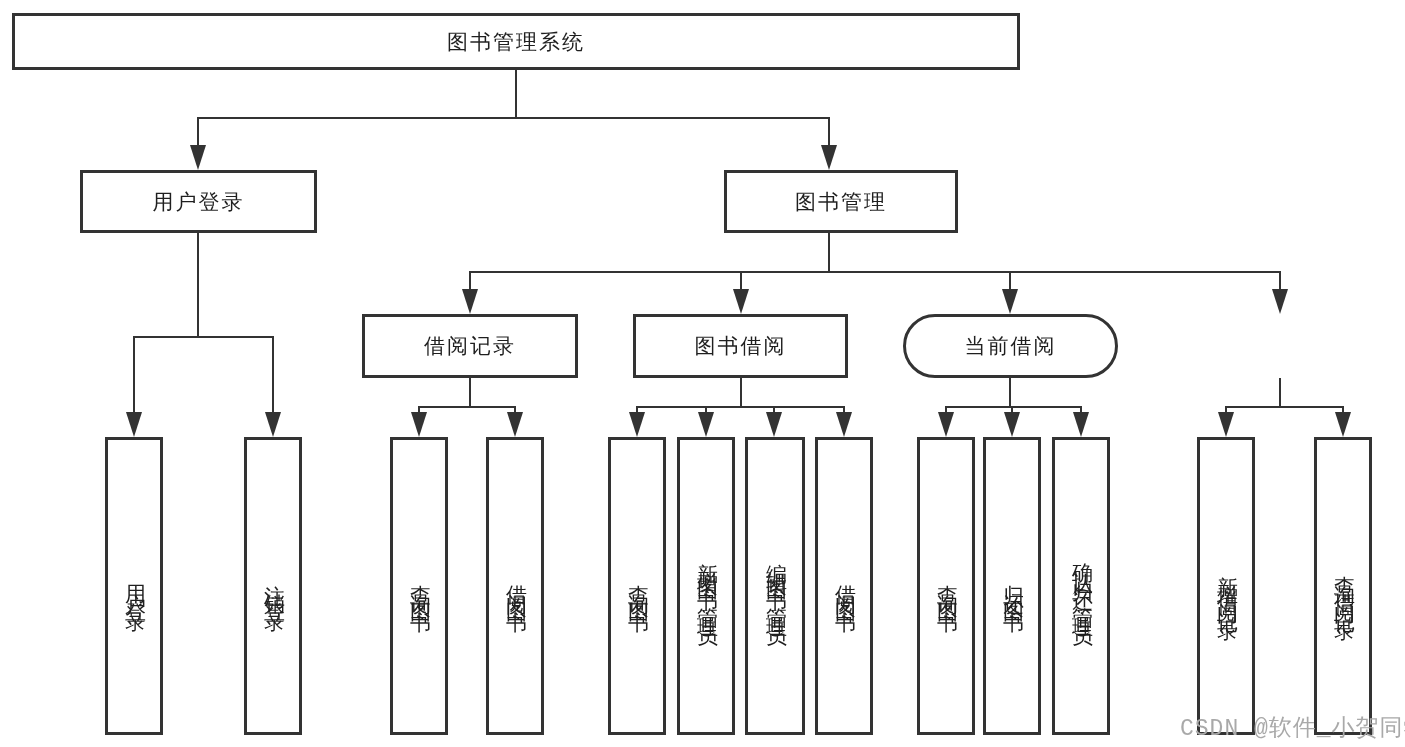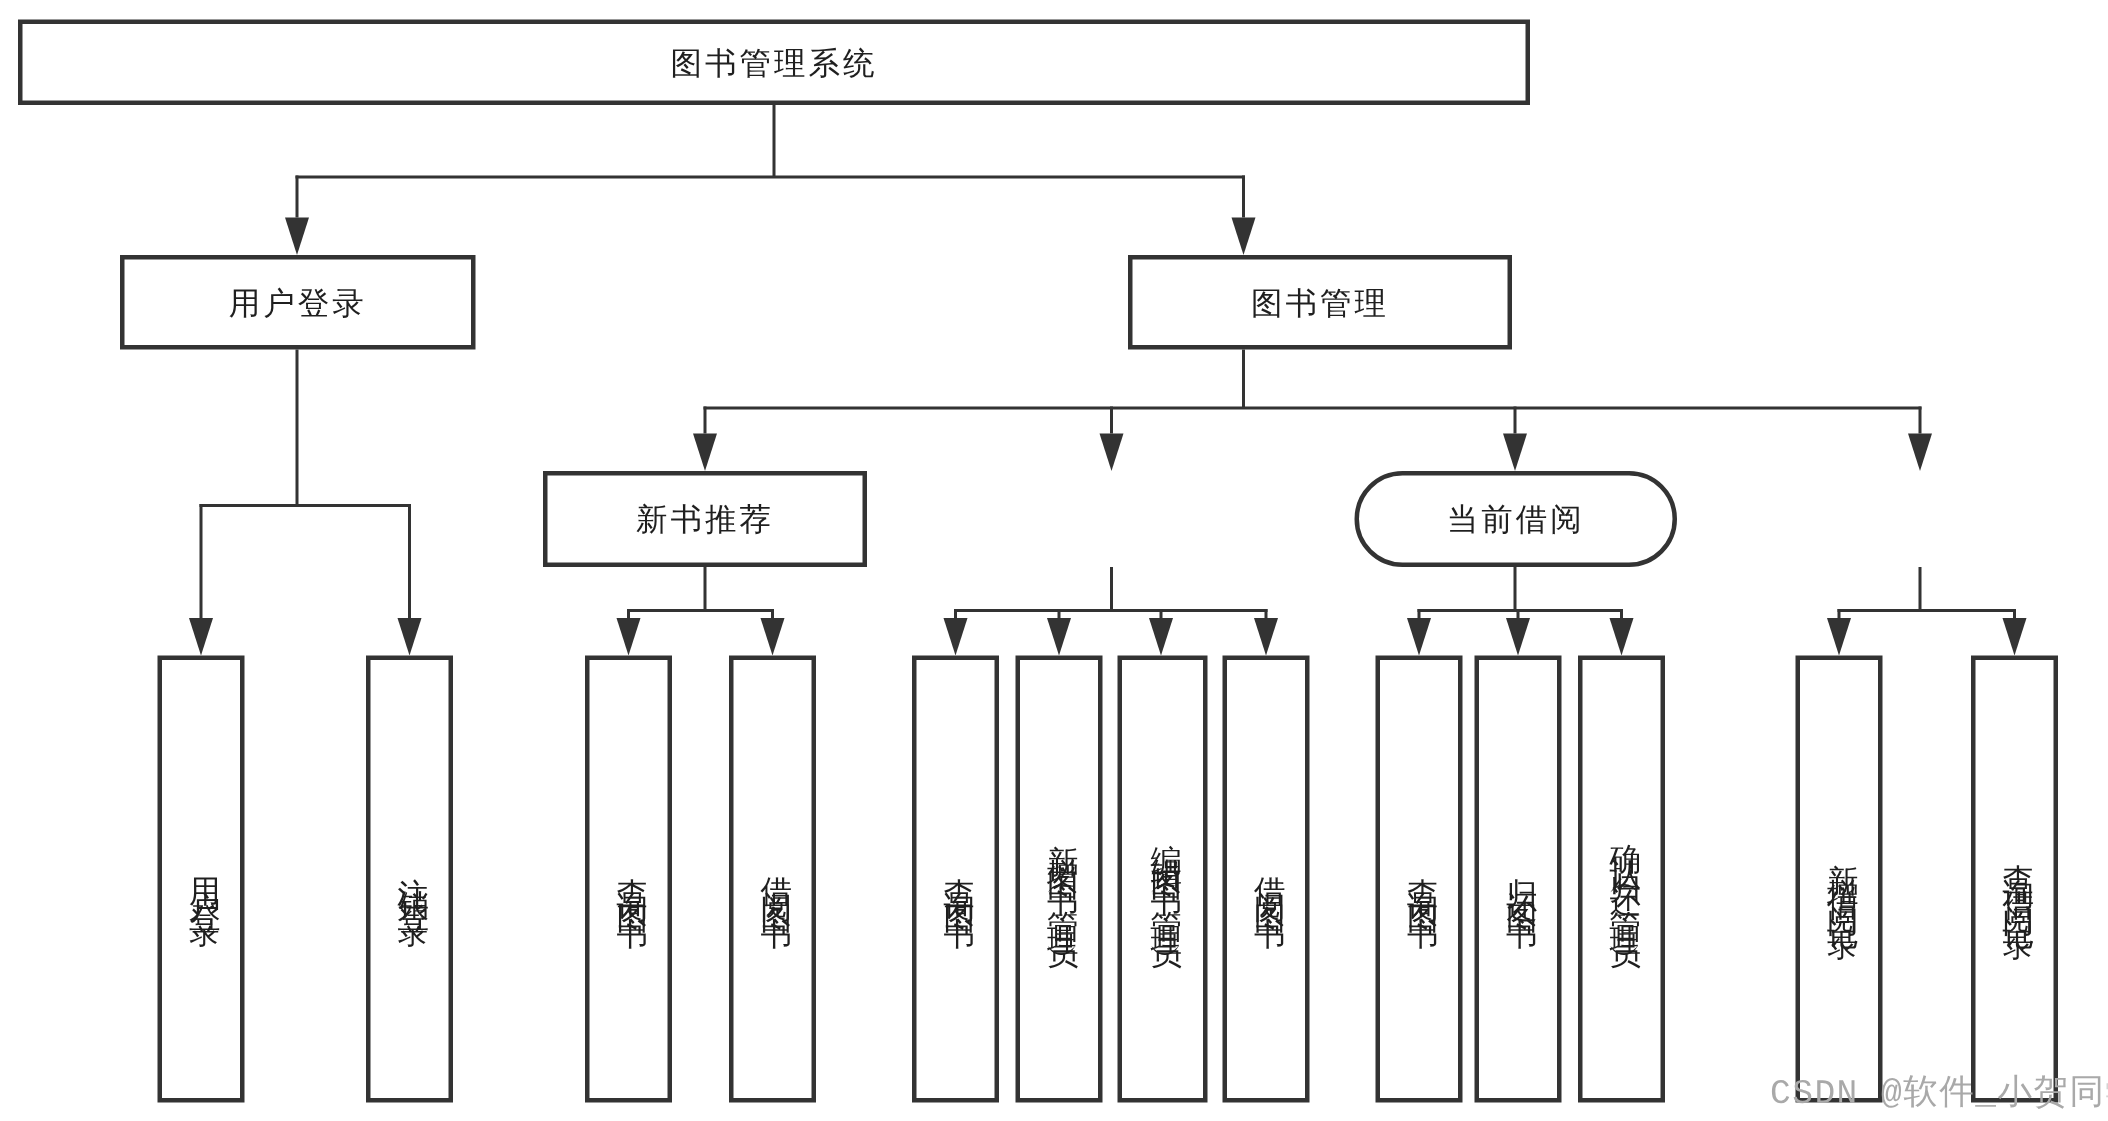--- a/index.html
+++ b/index.html
@@ -69,21 +69,21 @@
   <div class="vline" style="left:515px; top:70px; height:48px;"></div>
   <div class="hline" style="left:197px; top:117px; width:633px;"></div>
   <div class="vline" style="left:197px; top:117px; height:28px;"></div>
   <div class="arrowhead" style="left:190px; top:145px;"></div>
   <div class="vline" style="left:828px; top:117px; height:28px;"></div>
   <div class="arrowhead" style="left:821px; top:145px;"></div>
 
   <div class="box hbox" style="left:80px; top:170px; width:237px; height:63px;">
     <span>用户登录</span>
   </div>
-  <div class="box hbox" style="left:752px; top:170px; width:256px; height:63px;">
+  <div class="box hbox" style="left:724px; top:170px; width:234px; height:63px;">
     <span>图书管理</span>
   </div>
 
   <div class="vline" style="left:197px; top:233px; height:104px;"></div>
   <div class="hline" style="left:133px; top:336px; width:141px;"></div>
   <div class="vline" style="left:133px; top:336px; height:76px;"></div>
   <div class="arrowhead" style="left:126px; top:412px;"></div>
   <div class="vline" style="left:272px; top:336px; height:76px;"></div>
   <div class="arrowhead" style="left:265px; top:412px;"></div>
 
@@ -92,21 +92,24 @@
   <div class="vline" style="left:469px; top:271px; height:18px;"></div>
   <div class="arrowhead" style="left:462px; top:289px;"></div>
   <div class="vline" style="left:740px; top:271px; height:18px;"></div>
   <div class="arrowhead" style="left:733px; top:289px;"></div>
   <div class="vline" style="left:1009px; top:271px; height:18px;"></div>
   <div class="arrowhead" style="left:1002px; top:289px;"></div>
   <div class="vline" style="left:1279px; top:271px; height:18px;"></div>
   <div class="arrowhead" style="left:1272px; top:289px;"></div>
 
   <div class="box hbox" style="left:362px; top:314px; width:216px; height:64px;">
-    <span>新书推荐</span>
+    <span>借阅记录</span>
+  </div>
+  <div class="box hbox" style="left:633px; top:314px; width:215px; height:64px;">
+    <span>图书借阅</span>
   </div>
   <div class="box hbox" style="left:903px; top:314px; width:215px; height:64px;border-radius:32px;">
     <span>当前借阅</span>
   </div>
 
   <div class="vline" style="left:469px; top:378px; height:29px;"></div>
   <div class="hline" style="left:418px; top:406px; width:98px;"></div>
   <div class="vline" style="left:418px; top:406px; height:6px;"></div>
   <div class="arrowhead" style="left:411px; top:412px;"></div>
   <div class="vline" style="left:514px; top:406px; height:6px;"></div>

